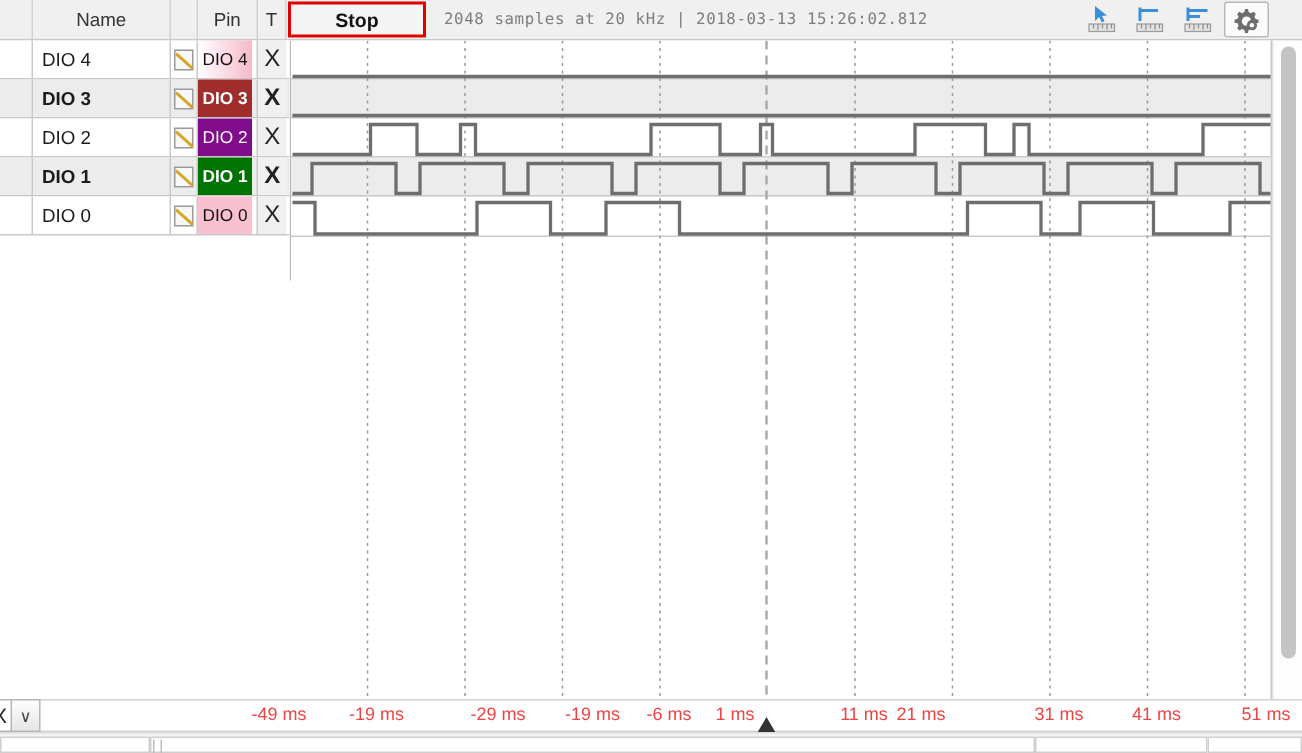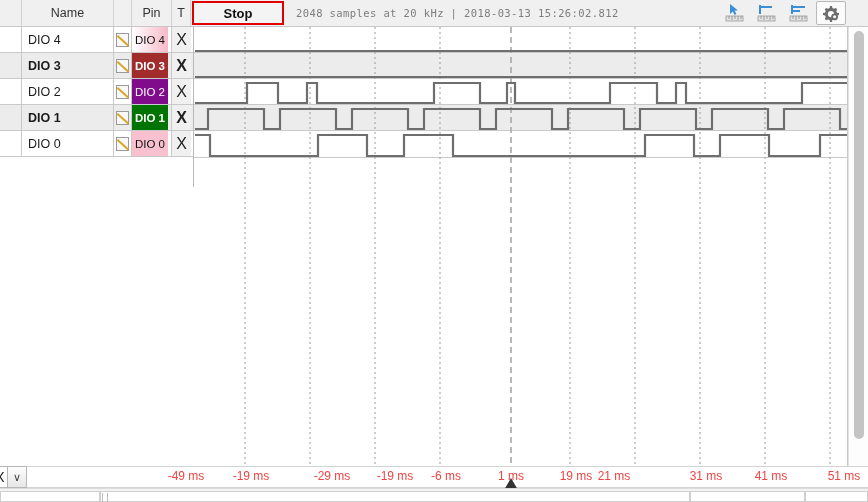--- a/index.html
+++ b/index.html
@@ -426,22 +426,22 @@
   <div class="vscroll">
     <div class="vscroll-thumb"></div>
   </div>
 
   <div class="time-axis">
     <span class="tick-label" style="left:186px">-49 ms</span>
     <span class="tick-label" style="left:251px">-19 ms</span>
     <span class="tick-label" style="left:332px">-29 ms</span>
     <span class="tick-label" style="left:395px">-19 ms</span>
     <span class="tick-label" style="left:446px">-6 ms</span>
-    <span class="tick-label" style="left:511px">1 ms</span>
-    <span class="tick-label" style="left:576px">19 ms</span>
+    <span class="tick-label" style="left:490px">1 ms</span>
+    <span class="tick-label" style="left:576px">11 ms</span>
     <span class="tick-label" style="left:614px">21 ms</span>
     <span class="tick-label" style="left:706px">31 ms</span>
     <span class="tick-label" style="left:771px">41 ms</span>
     <span class="tick-label" style="left:844px">51 ms</span>
 
     <div class="trig-marker" style="left:511px"></div>
   </div>
 
   <div class="bl-combo">
     <div class="bl-x">X</div>

